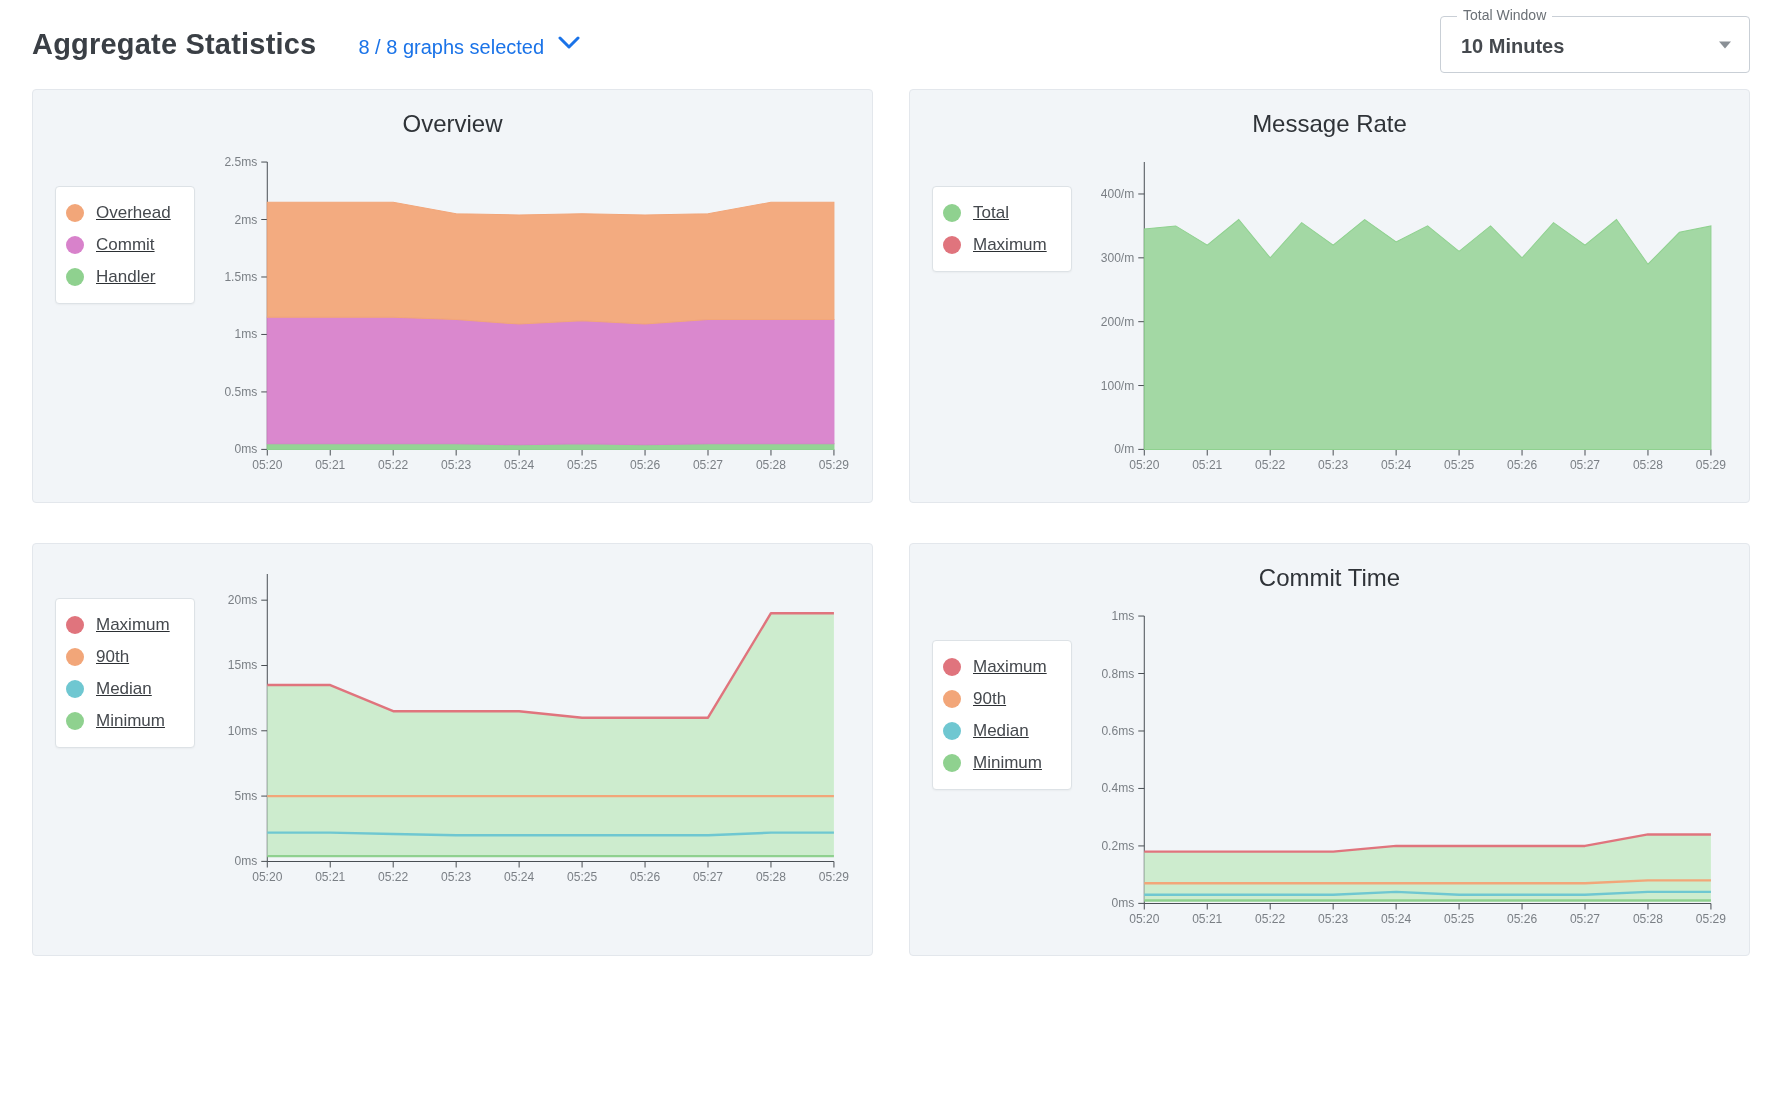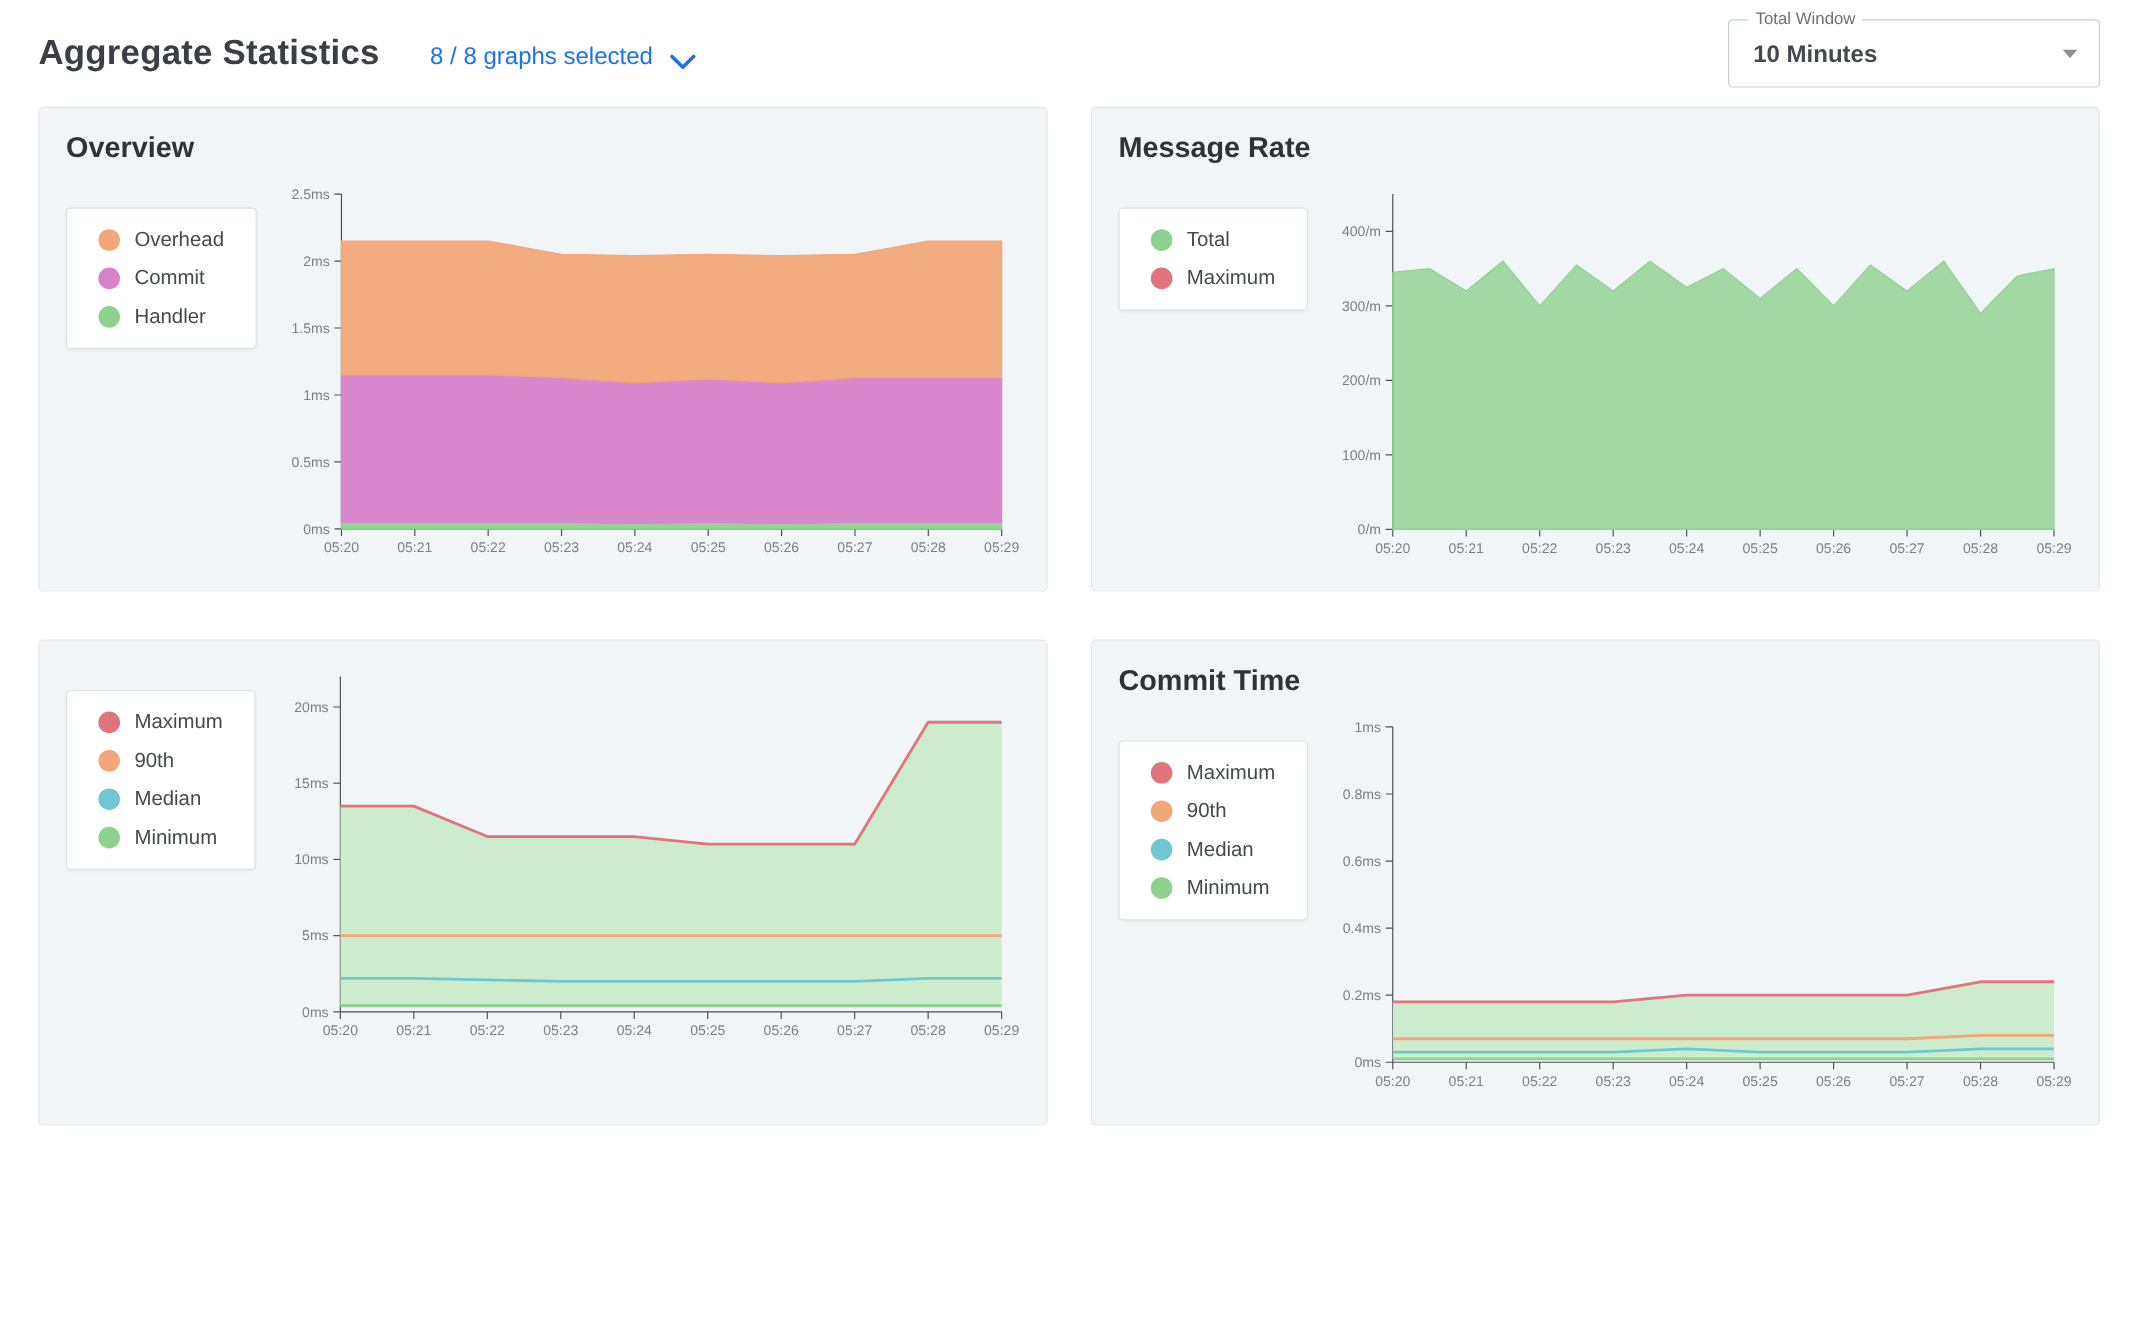--- a/index.html
+++ b/index.html
@@ -42,21 +42,21 @@
     gap:42px;
   }
   .page-title {
     font-size:29px;
     font-weight:700;
     color:#3a3f45;
     letter-spacing:0.2px;
   }
   .graphs-selector {
     display:flex;
-    align-items:flex-end;
+    align-items:flex-start;
     gap:14px;
     color:var(--blue);
     font-size:20px;
     font-weight:400;
     cursor:pointer;
   }
   .chevron-down-icon svg { display:block; }
   .time-window {
     position:relative;
     width:310px;
@@ -95,40 +95,41 @@
     grid-template-columns:1fr 1fr;
     gap:40px 36px;
   }
   .panel {
     background:var(--panel-bg);
     border:1px solid var(--panel-border);
     border-radius:4px;
     padding:20px 22px 18px 22px;
   }
   .panel-title {
-    text-align:left;
+    text-align:center;
     font-size:24px;
-    font-weight:700;
+    font-weight:400;
     color:#2f3338;
     margin-bottom:14px;
   }
   .panel-body {
     display:flex;
     gap:12px;
     align-items:flex-start;
   }
   .legend {
     min-width:140px;
     max-width:160px;
     background:var(--legend-bg);
     border:1px solid var(--legend-border);
     border-radius:4px;
-    padding:10px 24px;
+    padding:10px 8px;
     box-shadow:0 1px 2px rgba(0,0,0,0.04);
-    margin-top:21px;
+    margin-top:34px;
+    text-decoration:underline;
   }
   .legend-row {
     display:flex;
     align-items:center;
     gap:12px;
     padding:6px 2px;
     font-size:17px;
     color:#45494e;
     white-space:nowrap;
     overflow:hidden;

